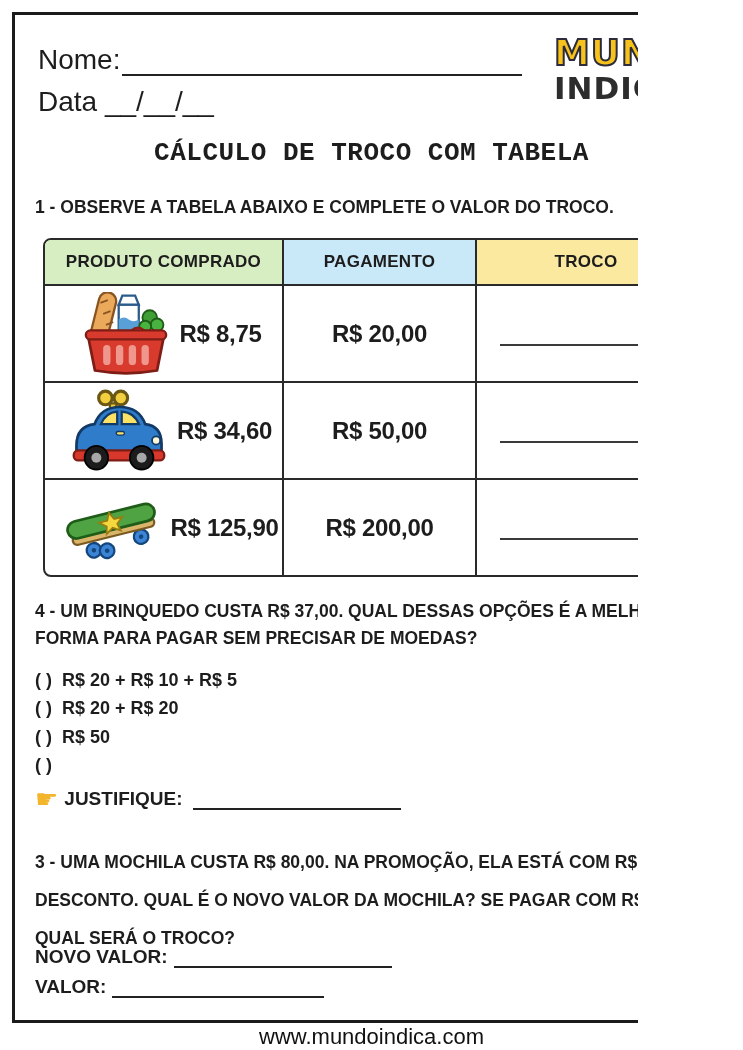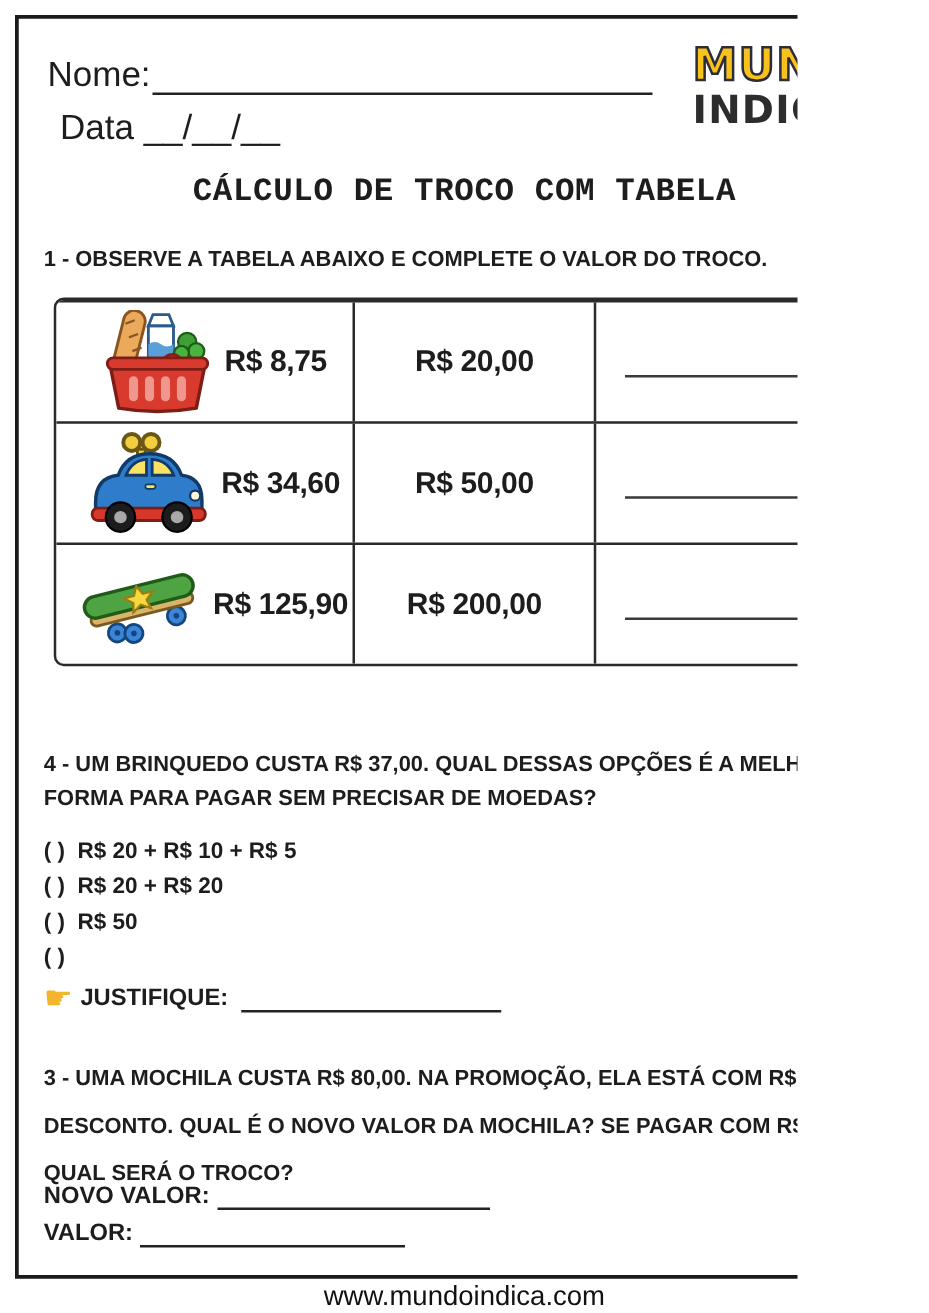--- a/index.html
+++ b/index.html
@@ -9,21 +9,21 @@
     font-family:"Liberation Sans", sans-serif; color:#1d1d1d; overflow:hidden;
   }
   .frame {
     position:absolute; left:12px; top:12px; width:719px; height:1011px;
     border:3px solid #1b1b1b; background:#fff;
   }
   
   .nome-row { position:absolute; left:38px; top:44px; display:flex; align-items:flex-end; font-size:28px; }
   .write-line { border-bottom:2.5px solid #222; height:30px; }
   .nome-line { width:400px; margin-left:2px; }
-  .data-row { position:absolute; left:48px; top:86px; font-size:28px; }
+  .data-row { position:absolute; left:38px; top:86px; font-size:28px; }
 
   
   .logo { position:absolute; left:552px; top:30px; width:170px; height:88px; }
   .logo-word1 {
     position:absolute; left:2px; top:2px; font-size:36px; font-weight:900; letter-spacing:1px;
     color:#f6c21b; -webkit-text-stroke:2px #2c2c3a; font-family:"DejaVu Sans", sans-serif;
   }
   .logo-word2 {
     position:absolute; left:2px; top:40px; font-size:31px; font-weight:900; letter-spacing:1px;
     color:#2d2d2d; font-family:"DejaVu Sans", sans-serif;
@@ -124,20 +124,25 @@
       <line x1="60" y1="69" x2="60" y2="80" stroke="#bbb" stroke-width="1.5"></line>
       <line x1="69" y1="67" x2="69" y2="78" stroke="#bbb" stroke-width="1.5"></line>
     </svg>
   </div>
 
   <div class="title">CÁLCULO DE TROCO COM TABELA</div>
 
   <div class="q-text q1">1 - OBSERVE A TABELA ABAIXO E COMPLETE O VALOR DO TROCO.</div>
 
   <div class="troco-table">
+    <div class="trow head">
+      <div class="tcell hcell hc-produto">PRODUTO COMPRADO</div>
+      <div class="tcell hcell hc-pagamento">PAGAMENTO</div>
+      <div class="tcell hcell hc-troco">TROCO</div>
+    </div>
 
     <div class="trow">
       <div class="tcell dcell product-cell">
         <svg width="92" height="84" viewBox="0 0 100 92">
           <rect x="16" y="0" width="19" height="54" rx="9.5" fill="#eaa95b" stroke="#8a5420" stroke-width="2.5" transform="rotate(14 26 27)"></rect>
           <line x1="22" y1="12" x2="30" y2="9" stroke="#8a5420" stroke-width="2"></line>
           <line x1="25" y1="24" x2="33" y2="21" stroke="#8a5420" stroke-width="2"></line>
           <line x1="28" y1="36" x2="36" y2="33" stroke="#8a5420" stroke-width="2"></line>
           <polygon points="42,14 64,14 60,4 46,4" fill="#ffffff" stroke="#2b5b8a" stroke-width="2.5"></polygon>
           <rect x="42" y="14" width="22" height="34" fill="#ffffff" stroke="#2b5b8a" stroke-width="2.5"></rect>

